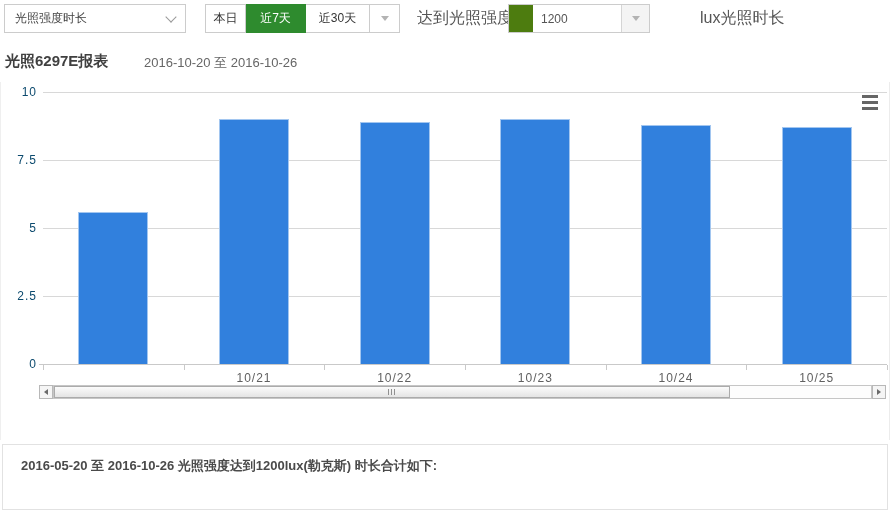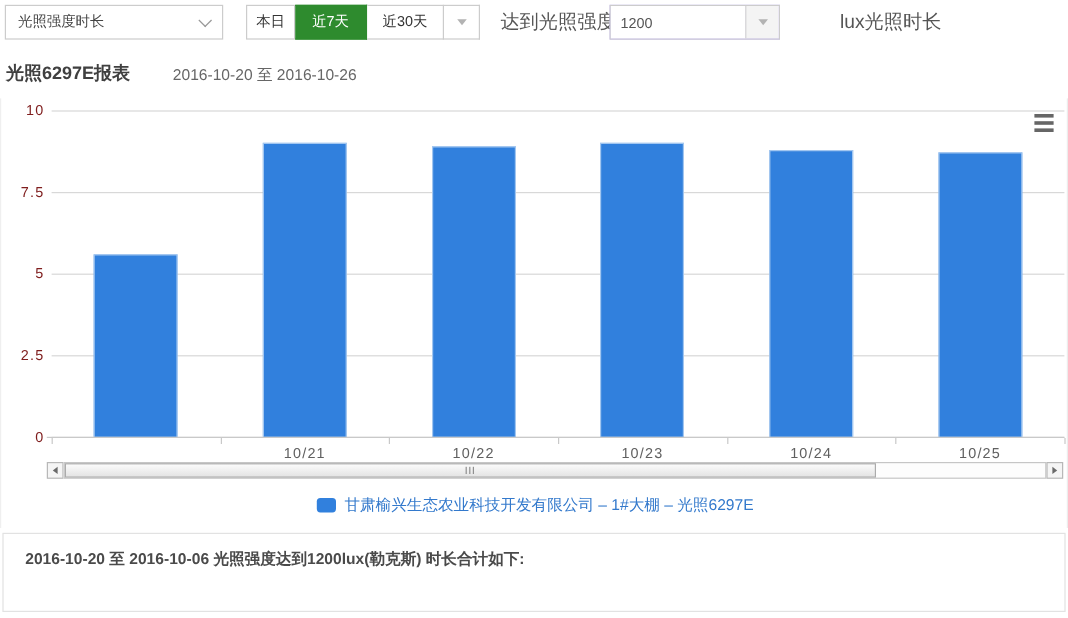--- a/index.html
+++ b/index.html
@@ -11,33 +11,33 @@
   .select-box { left:4px; top:4px; width:182px; height:29px; border:1px solid #ccc; background:#fff;
     display:flex; align-items:center; justify-content:space-between; padding:0 10px; font-size:12px; color:#444; cursor:pointer; }
   .chev { width:8px; height:8px; border-right:1px solid #999; border-bottom:1px solid #999; transform:rotate(45deg); margin-top:-4px; }
   .btn-group { left:205px; top:4px; height:29px; display:flex; }
   .btn-group .btn { height:29px; border:1px solid #ccc; border-left:none; background:#fff; font-size:12px; color:#333;
     display:flex; align-items:center; justify-content:center; cursor:pointer; font-family:inherit; }
   .btn-group .btn:first-child { border-left:1px solid #ccc; }
   .btn-group .btn.active { background:#2e8b2e; border-color:#2e8b2e; color:#ffffff; }
   .caret { width:0; height:0; border-left:4px solid transparent; border-right:4px solid transparent; border-top:5px solid #b3b3b3; }
   .tb-label { top:4px; height:29px; display:flex; align-items:center; font-size:16px; color:#555; }
-  .input-wrap { left:508px; top:4px; width:142px; height:29px; border:1px solid #ccc; background:#c4b5fd; display:flex; }
+  .input-wrap { left:508px; top:4px; width:142px; height:29px; border:1px solid #ccc; background:#4d7c0f; display:flex;padding-left:24px; }
   .input-wrap input { flex:1; border:none; outline:none; padding:0 8px; font-size:12px; color:#555; font-family:inherit; min-width:0; }
   .input-caret-btn { width:28px; border-left:1px solid #d5d5d5; background:#f4f4f4; display:flex; align-items:center; justify-content:center; cursor:pointer; }
 
   
   .page-title { left:5px; top:52px; font-size:15px; font-weight:bold; color:#404040; }
   .date-range { left:144px; top:54px; font-size:13px; color:#666; }
 
   
   #chart { left:0; top:82px; width:890px; height:358px; border-left:1px solid #efefef; border-right:1px solid #ececec; }
   .gridline { position:absolute; height:1px; background:#d8d8d8; }
   .axis-line { position:absolute; height:1px; background:#c9c9c9; }
-  .ytick-label { position:absolute; width:32px; text-align:right; font-size:12px; color:#7f1d1d; letter-spacing:1px; }
+  .ytick-label { position:absolute; width:32px; text-align:right; font-size:12px; color:#0c4a6e; letter-spacing:1px; }
   .xtick { position:absolute; width:1px; height:5px; background:#c9c9c9; }
   .xcat-label { position:absolute; text-align:center; font-size:12px; color:#606060; letter-spacing:1px; }
   .bar { position:absolute; border:1px solid rgba(255,255,255,0.55); border-bottom:none; cursor:pointer; }
   .menu-icon { left:861px; top:13px; width:20px; cursor:pointer; }
   .menu-icon div { height:3px; background:#666; margin-bottom:3px; width:16px; }
 
   
   .sb-btn { position:absolute; width:14px; height:14px; background:#f5f5f5; border:1px solid #b8b8b8; display:flex; align-items:center; justify-content:center; cursor:pointer; }
   .sb-track { position:absolute; height:14px; background:#fdfdfd; border:1px solid #c6c6c6; }
   .sb-thumb { position:absolute; top:0; height:12px; background:linear-gradient(#fbfbfb,#e4e4e4); border:1px solid #ababab; cursor:grab;
@@ -87,24 +87,20 @@
 
 <div class="abs page-title">光照6297E报表</div>
 <div class="abs date-range">2016-10-20 至 2016-10-26</div>
 
 <div class="abs" id="chart">
   <div class="abs menu-icon">
     <div></div>
       <div></div>
       <div></div>
   </div>
-  <div class="abs legend-row">
-    <span class="legend-swatch" style="background: rgb(49, 128, 221);"></span>
-    <span class="legend-label" style="color: rgb(51, 121, 204);">甘肃榆兴生态农业科技开发有限公司 – 1#大棚 – 光照6297E</span>
-  </div>
 <div class="gridline" style="left: 42px; top: 282px; width: 844px;"></div>
     <div class="ytick-label" style="left: 4px; top: 275px;">0</div>
     <div class="gridline" style="left: 42px; top: 214px; width: 844px;"></div>
     <div class="ytick-label" style="left: 4px; top: 207px;">2.5</div>
     <div class="gridline" style="left: 42px; top: 146px; width: 844px;"></div>
     <div class="ytick-label" style="left: 4px; top: 139px;">5</div>
     <div class="gridline" style="left: 42px; top: 78px; width: 844px;"></div>
     <div class="ytick-label" style="left: 4px; top: 71px;">7.5</div>
     <div class="gridline" style="left: 42px; top: 10px; width: 844px;"></div>
     <div class="ytick-label" style="left: 4px; top: 3px;">10</div>
@@ -135,14 +131,14 @@
       <i></i>
       <i></i>
       <i></i>
     </div>
     <div class="sb-btn" style="left: 871px; top: 303px;">
       <span class="tri-r"></span>
     </div>
   </div>
 
 <div class="abs summary-box">
-  <div class="summary-line1">2016-10-20 至 2016-10-06 光照强度达到1200lux(勒克斯) 时长合计如下:</div>
+  <div class="summary-line1">2016-05-20 至 2016-10-26 光照强度达到1200lux(勒克斯) 时长合计如下:</div>
 </div>
 
 </body></html>

